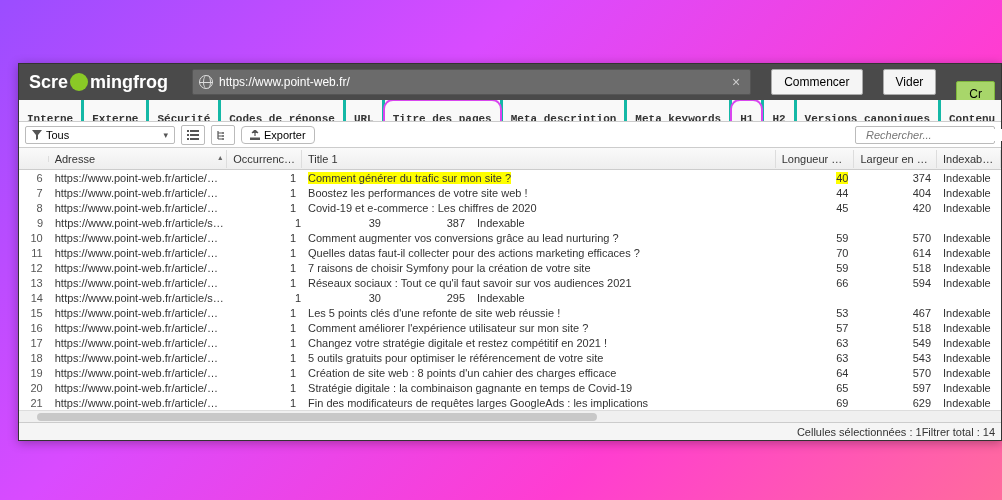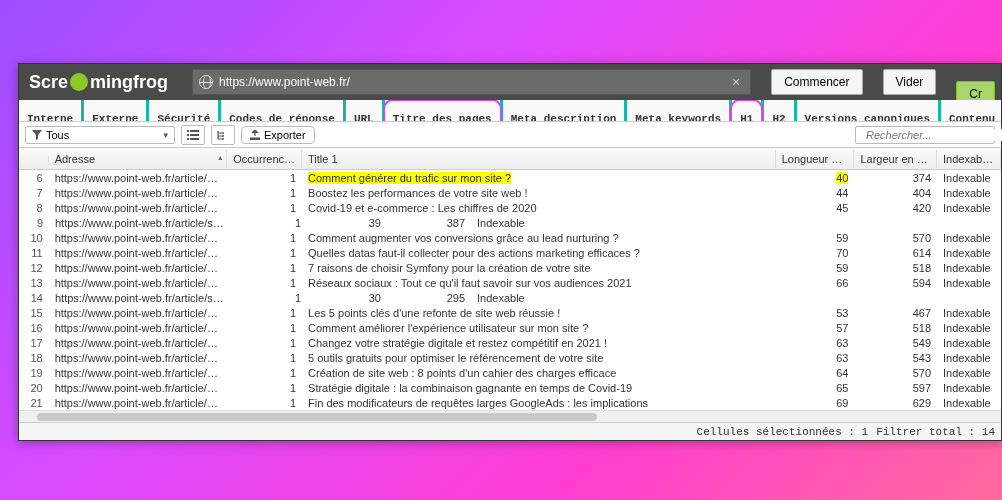--- a/index.html
+++ b/index.html
@@ -256,24 +256,22 @@
   .hl-title { background: #ffff00; }
   .hl-len { background: #ffff00; }
   .statusbar {
     display: flex;
     justify-content: flex-end;
     background: #f5f5f5;
     border-top: 1px solid #ccc;
     padding: 2px 6px;
     font-size: 11px;
     color: #333;
-    gap: 8px;
     height: 18px;
     align-items: flex-end;
-    font-family: Liberation Mono, monospace;
   }
   .hscroll {
     height: 12px;
     background: #f0f0f0;
     border-top: 1px solid #ddd;
     position: relative;
   }
   .hscroll::before {
     content:'';
     position:absolute;

